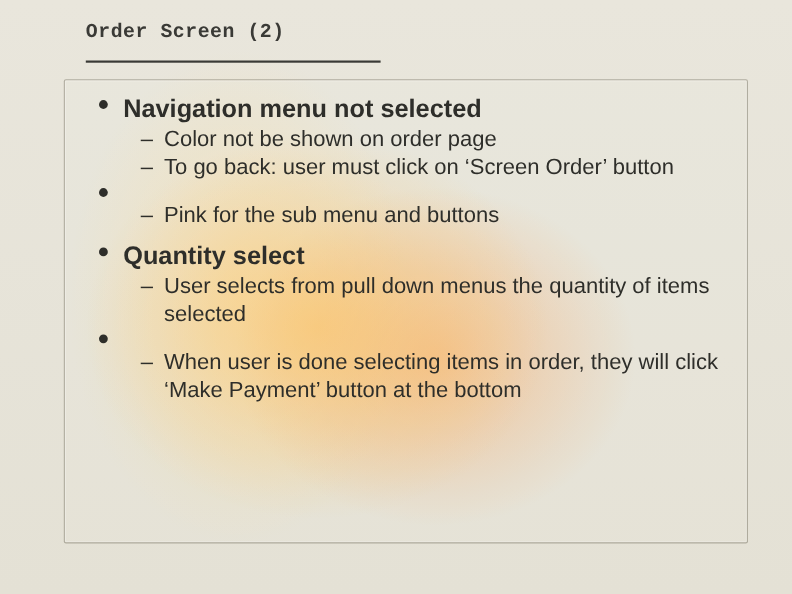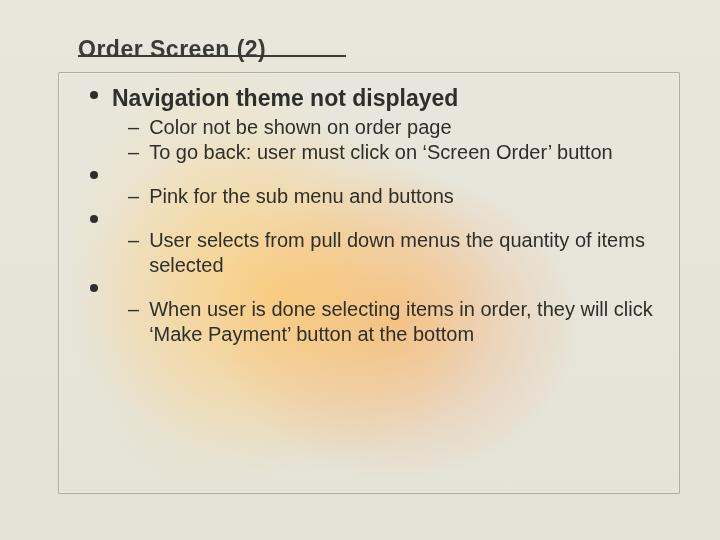--- a/index.html
+++ b/index.html
@@ -28,24 +28,24 @@
     bottom: 46px;
     border: 1px solid rgba(120,115,100,0.5);
     border-radius: 2px;
     box-shadow: 0 0 0 1px rgba(255,255,255,0.25) inset;
     background: rgba(255,255,255,0.04);
     pointer-events: none;
   }
   .title {
     position: absolute;
     left: 78px;
-    top: 36px;
-    font-family: Liberation Sans, sans-serif;
+    top: 20px;
+    font-family: Liberation Mono, monospace;
     font-weight: 900;
-    font-size: 23px;
+    font-size: 18px;
     color: #3a3a36;
     letter-spacing: 0.5px;
   }
   .title-underline {
     position: absolute;
     left: 78px;
     top: 55px;
     width: 268px;
     height: 2px;
     background: #3a3a36;
@@ -114,21 +114,21 @@
   <div class="title-underline"></div>
 
   <div class="frame"></div>
 
   <div class="content">
     <ul class="top">
 
       <li>
         <div class="b1">
           <span class="dot"></span>
-          <span>Navigation theme not displayed</span>
+          <span>Navigation menu not selected</span>
         </div>
         <ul class="sub">
           <li>
             <span class="dash">–</span>
             <span class="txt">Color not be shown on order page</span>
           </li>
           <li>
             <span class="dash">–</span>
             <span class="txt">To go back: user must click on ‘Screen Order’ button</span>
           </li>
@@ -143,20 +143,21 @@
           <li>
             <span class="dash">–</span>
             <span class="txt">Pink for the sub menu and buttons</span>
           </li>
         </ul>
       </li>
 
       <li>
         <div class="b1">
           <span class="dot"></span>
+          <span>Quantity select</span>
         </div>
         <ul class="sub">
           <li>
             <span class="dash">–</span>
             <span class="txt">User selects from pull down menus the quantity of items selected</span>
           </li>
         </ul>
       </li>
 
       <li>

